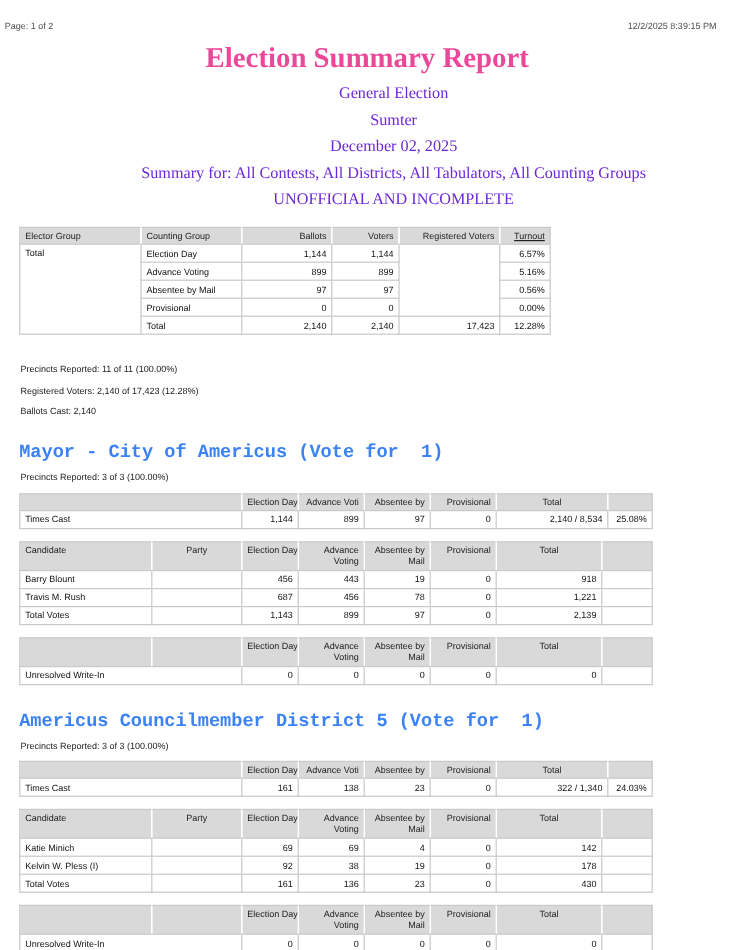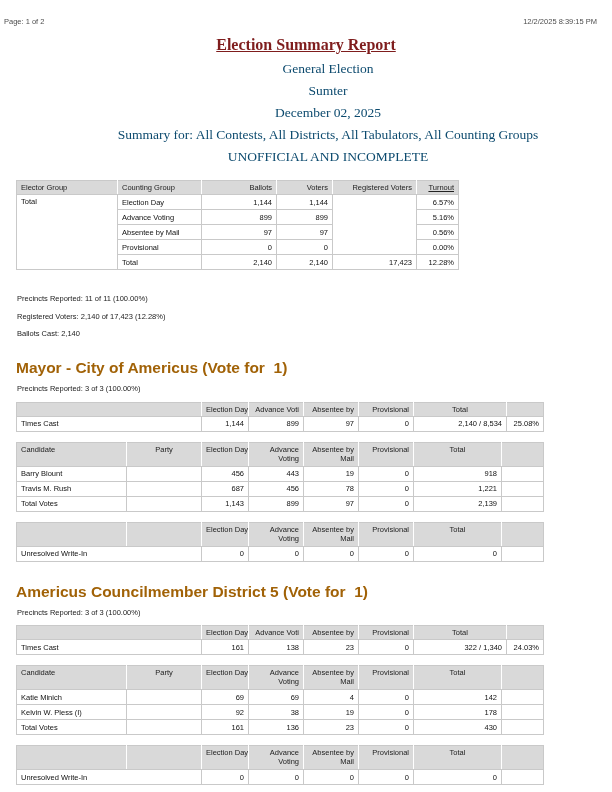--- a/index.html
+++ b/index.html
@@ -11,22 +11,22 @@
     color: #1a1a1a;
     position: relative;
     overflow: hidden;
   }
   .page-hdr {
     display: flex; justify-content: space-between;
     padding: 17px 15px 0 4px;
     font-size: 7.5px; color: #4d4d4d;
   }
   .title-block { text-align: center; font-family: "Liberation Serif", serif; }
-  .rpt-title { font-size: 16px; font-weight: bold; margin: 10px 0 4px 0; color: #7f1d1d; text-decoration: underline; }
-  .sub-line { font-size: 13.5px; line-height: 22px; color: #0c4a6e; white-space: pre; margin-left: 44px; }
+  .rpt-title { font-size: 24px; font-weight: bold; margin: 10px 0 4px 0; color: #ec4899; }
+  .sub-line { font-size: 13.5px; line-height: 22px; color: #6d28d9; white-space: pre; margin-left: 44px; }
 
   table { border-collapse: collapse; table-layout: fixed; margin-left: 16px; font-size: 7.5px; }
   td, th { padding: 2px 4px; overflow: hidden; }
   td { border: 1px solid #c9c9c9; height: 15px; background: #fff; color: #111; }
   th {
     background: #d9d9d9; font-weight: normal; text-align: left;
     border: 1px solid #c9c9c9; border-right: 1px solid #ffffff;
     color: #222;
   }
   th:last-child { border-right: 1px solid #c9c9c9; text-decoration: underline; }
@@ -34,22 +34,22 @@
   .ctr { text-align: center; }
   .nw { white-space: nowrap; }
   .vt { vertical-align: top; }
   .noborder { border: none; }
   .hdr-h { height: 14px; }
   .hdr-2l { height: 24px; }
 
   .stats { margin: 24px 0 0 17px; }
   .stats p, .precincts { font-size: 7.5px; color: #222; margin: 0 0 8.5px 0; }
   .contest-title {
-    font-family: Liberation Sans, sans-serif;
-    font-size: 15.5px; font-weight: bold; color: #a16207;
+    font-family: Liberation Mono, monospace;
+    font-size: 15.5px; font-weight: bold; color: #3b82f6;
     margin: 21px 0 7px 16px; white-space: pre;
   }
   .precincts { margin-left: 17px; }
   .sub-table { margin-top: 10px; padding-left: 33px; }
 </style>
 </head>
 <body>
 
 <div class="page-hdr">
   <span>Page: 1 of 2</span>

